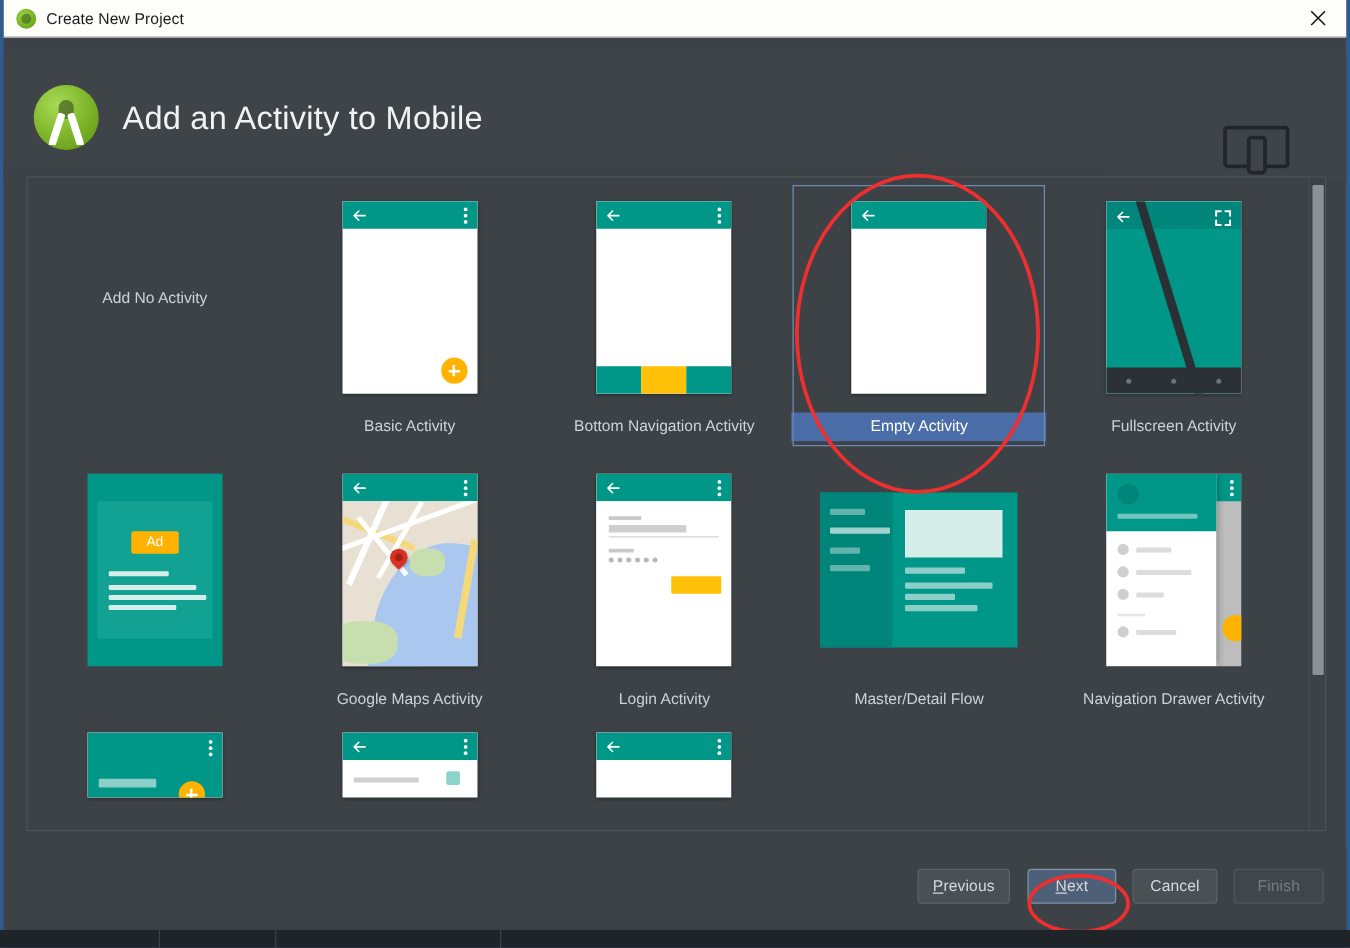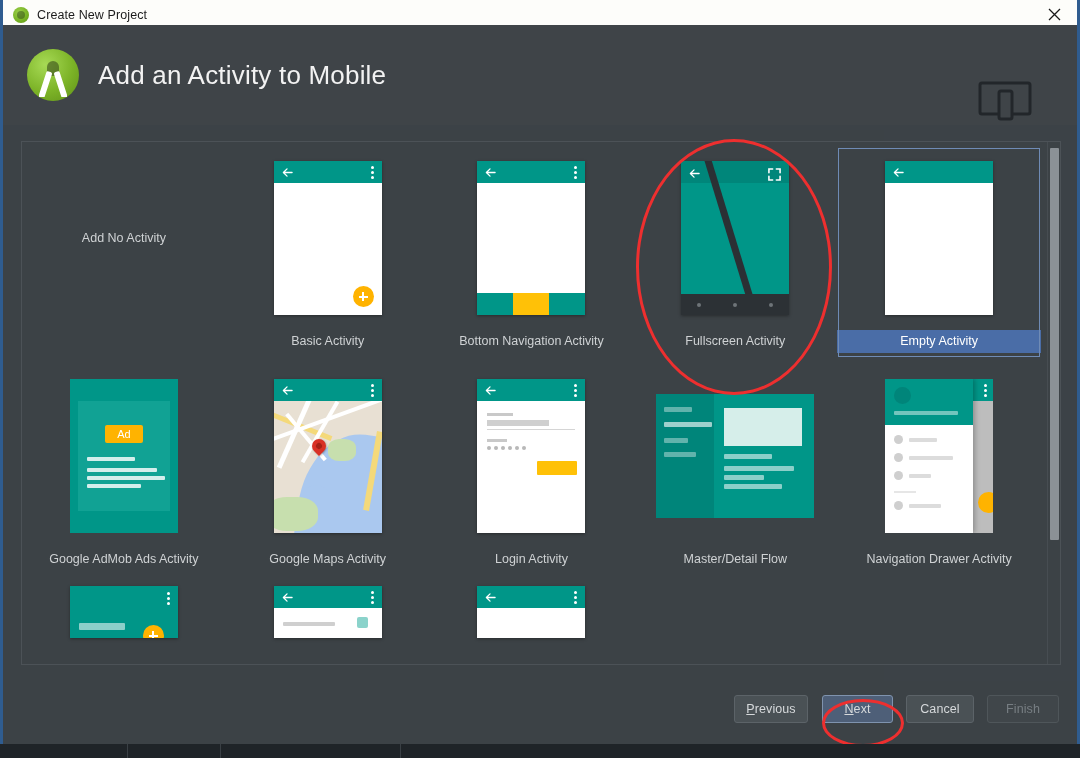--- a/index.html
+++ b/index.html
@@ -59,21 +59,21 @@
     right: 0; top: 0;
     width: 46px; height: 29px;
     display: flex; align-items: center; justify-content: center;
     color: #222;
   }
   #close-btn svg { display: block; }
 
   
   #header {
     position: absolute;
-    left: 0; top: 25px;
+    left: 0; top: 44px;
     width: 1074px; height: 100px;
     background: #3f4448;
     display: flex;
     align-items: center;
     text-align: right;
   }
   #header .hdr-logo {
     width: 52px; height: 52px;
     margin-left: 24px;
     border-radius: 50%;
@@ -680,20 +680,34 @@
                     </div>
                 </div>
                 <div class="bottomnav">
                   <span></span>
                     <span class="active"></span>
                     <span></span>
                 </div>
               </div>
             </div>
             <div class="cell-label">Bottom Navigation Activity</div>
+          </div>
+
+          <div class="cell selected">
+            <div class="sel-outline"></div>
+            <div class="thumb-wrap">
+              <div class="phone portrait">
+                <div class="appbar">
+                  <svg class="back-arrow" viewBox="0 0 12 12">
+                    <path d="M11 6 H2 M5.5 2 L1.5 6 L5.5 10" stroke="#fff" stroke-width="1.4" fill="none" stroke-linecap="round" stroke-linejoin="round"></path>
+                  </svg>
+                </div>
+              </div>
+            </div>
+            <div class="cell-label">Empty Activity</div>
           </div>
 
           <div class="cell">
             <div class="thumb-wrap">
               <div class="phone portrait">
                 <div class="fs-body">
                   <div class="fs-topshade"></div>
                   <div class="fs-stripe"></div>
                   <svg class="back-arrow" viewBox="0 0 12 12" style="top:7px;">
                     <path d="M11 6 H2 M5.5 2 L1.5 6 L5.5 10" stroke="#fff" stroke-width="1.4" fill="none" stroke-linecap="round" stroke-linejoin="round"></path>
@@ -704,51 +718,36 @@
                   <div class="fs-navbar">
                       <i></i>
                       <i></i>
                       <i></i>
                     </div>
                 </div>
               </div>
             </div>
             <div class="cell-label">Fullscreen Activity</div>
           </div>
-
-          <div class="cell selected">
-            <div class="sel-outline"></div>
-            <div class="thumb-wrap">
-              <div class="phone portrait">
-                <div class="appbar">
-                  <svg class="back-arrow" viewBox="0 0 12 12">
-                    <path d="M11 6 H2 M5.5 2 L1.5 6 L5.5 10" stroke="#fff" stroke-width="1.4" fill="none" stroke-linecap="round" stroke-linejoin="round"></path>
-                  </svg>
-                </div>
-              </div>
-            </div>
-            <div class="cell-label">Empty Activity</div>
-          </div>
         </div>
 
         <div class="grid-row" style="top:226px;">
 
           <div class="cell">
             <div class="thumb-wrap">
               <div class="admob">
                 <div class="inner">
                   <div class="adbadge">Ad</div>
                   <div class="ln" style="top:56px; width:48px;"></div>
                   <div class="ln" style="top:67px; width:70px;"></div>
                   <div class="ln" style="top:75px; width:78px;"></div>
                   <div class="ln" style="top:83px; width:54px;"></div>
                 </div>
               </div>
             </div>
-            <div class="cell-label">Google AdMob Ads Activity</div>
           </div>
 
           <div class="cell">
             <div class="thumb-wrap">
               <div class="phone portrait">
                 <div class="appbar">
                   <svg class="back-arrow" viewBox="0 0 12 12">
                     <path d="M11 6 H2 M5.5 2 L1.5 6 L5.5 10" stroke="#fff" stroke-width="1.4" fill="none" stroke-linecap="round" stroke-linejoin="round"></path>
                   </svg>
                   <div class="kebab">

